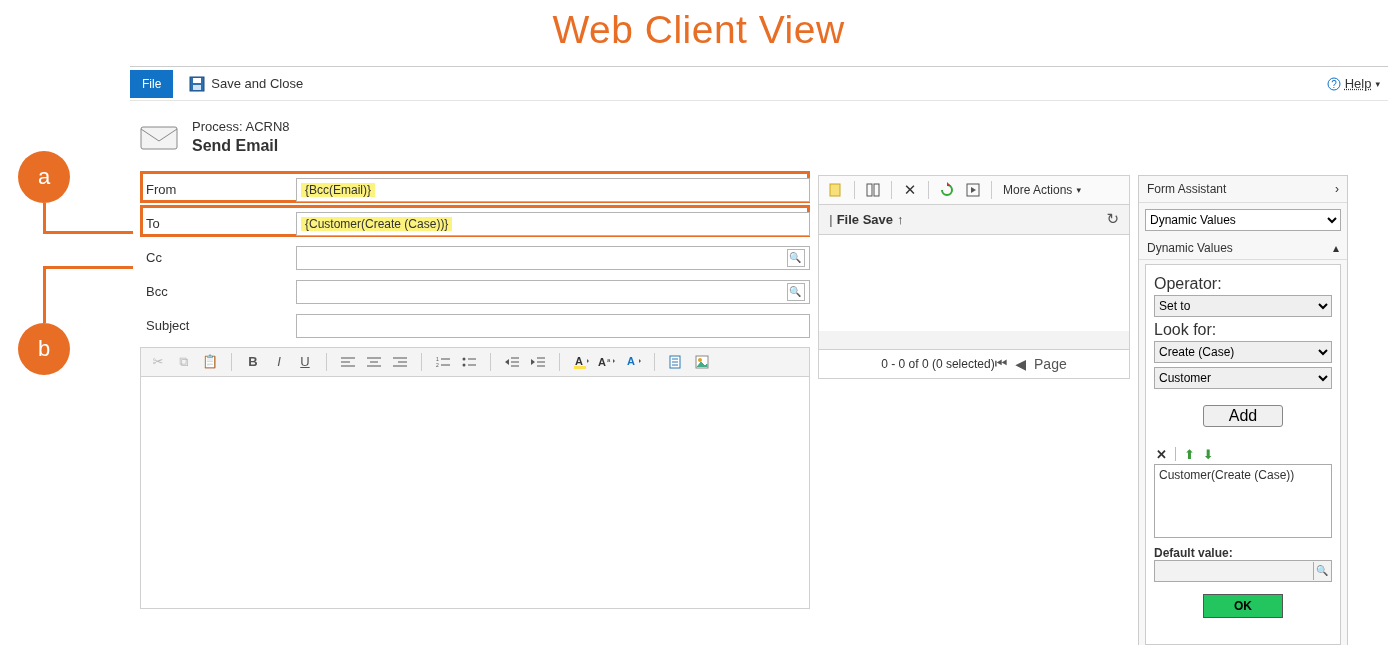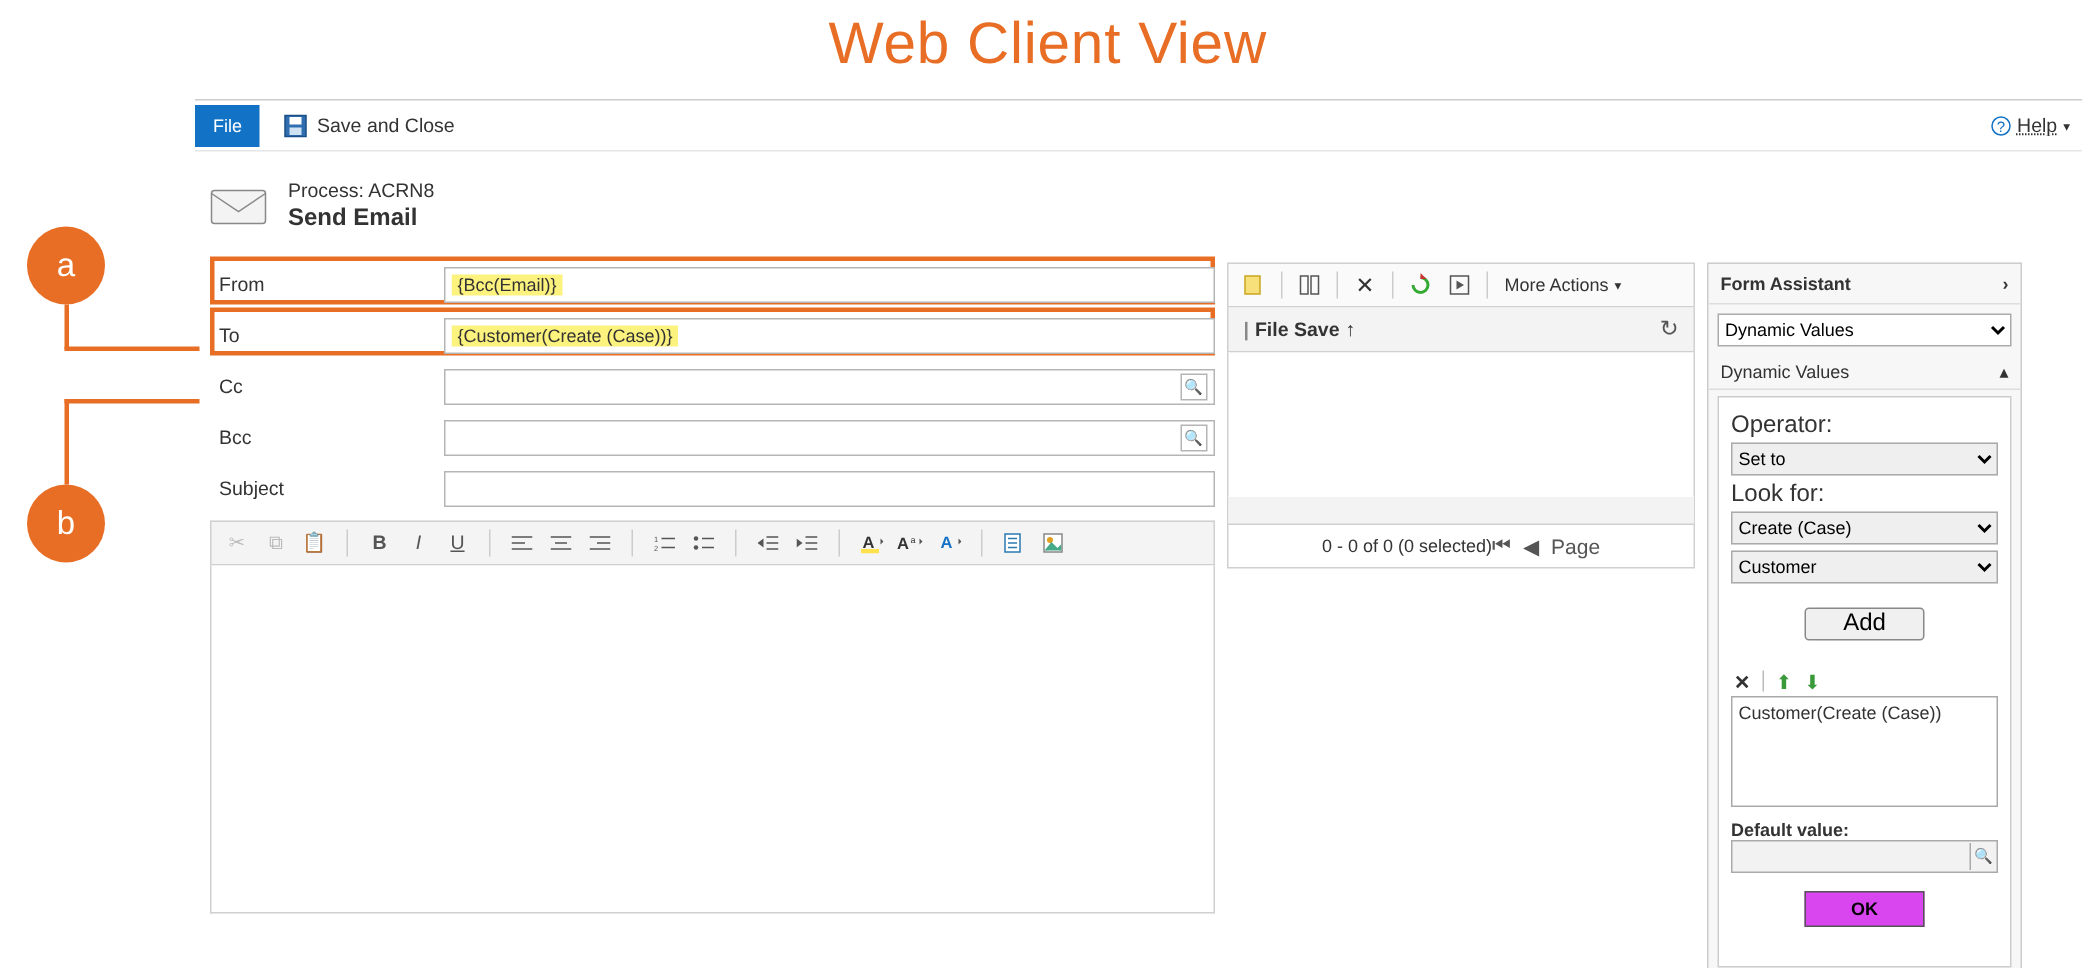--- a/index.html
+++ b/index.html
@@ -139,21 +139,21 @@
   }
   .fp-hscroll-inner { width:500px; height:1px; }
   .fp-footer {
     border:1px solid #d0d0d0; height:30px; display:flex; align-items:center;
     justify-content:center; padding:0 26px; font-size:12px;
   }
   .fp-footer .nav { display:flex; align-items:center; gap:8px; font-size:14px; color:#555;}
   
   .fa-hdr {
     display:flex; align-items:center; justify-content:space-between;
-    padding:6px 8px; font-weight:bold; border-bottom:1px solid #ddd;
+    padding:6px 8px; font-weight:normal; border-bottom:1px solid #ddd;
   }
   .fa-sel {
     width: calc(100% - 12px); margin:6px; height:22px; border:1px solid #aaa;
     background:#fff; font-size:12px;
   }
   .fa-sec-hdr {
     display:flex; align-items:center; justify-content:space-between;
     padding:4px 8px; font-size:12px; color:#333; border-bottom:1px solid #ddd;
   }
   .fa-body { padding:6px 8px; background:#fff; border:1px solid #ccc; margin:4px 6px 6px 6px;}
@@ -169,21 +169,21 @@
   .fa-list {
     height:74px; overflow-y:scroll; border:1px solid #aaa; font-size:12px; padding:3px 4px;
   }
   .fa-dv { margin-top:8px; font-weight:bold; font-size:12px;}
   .fa-dv-input {
     display:flex; align-items:center; border:1px solid #aaa; height:22px; background:#f2f2f2;
   }
   .fa-dv-input .lk { width:18px; height:18px; border-left:1px solid #aaa; display:flex;align-items:center;justify-content:center;font-size:10px;color:#1272c5;cursor:pointer;}
   .fa-ok {
     display:block; width:80px; height:24px; margin:12px auto 20px;
-    border:1px solid #555; border-radius:0; background:#d946ef;
+    border:1px solid #555; border-radius:0; background:#22c55e;
     font-size:12px; font-weight:bold; cursor:pointer;
   }
   
   .badge {
     position:absolute; width:52px; height:52px; border-radius:50%;
     background:#e86e25; color:#fff; display:flex; align-items:center; justify-content:center;
     font-size:22px; z-index:5;
   }
   .badge-a { left:-112px; top:84px; }
   .badge-b { left:-112px; top:256px; }

